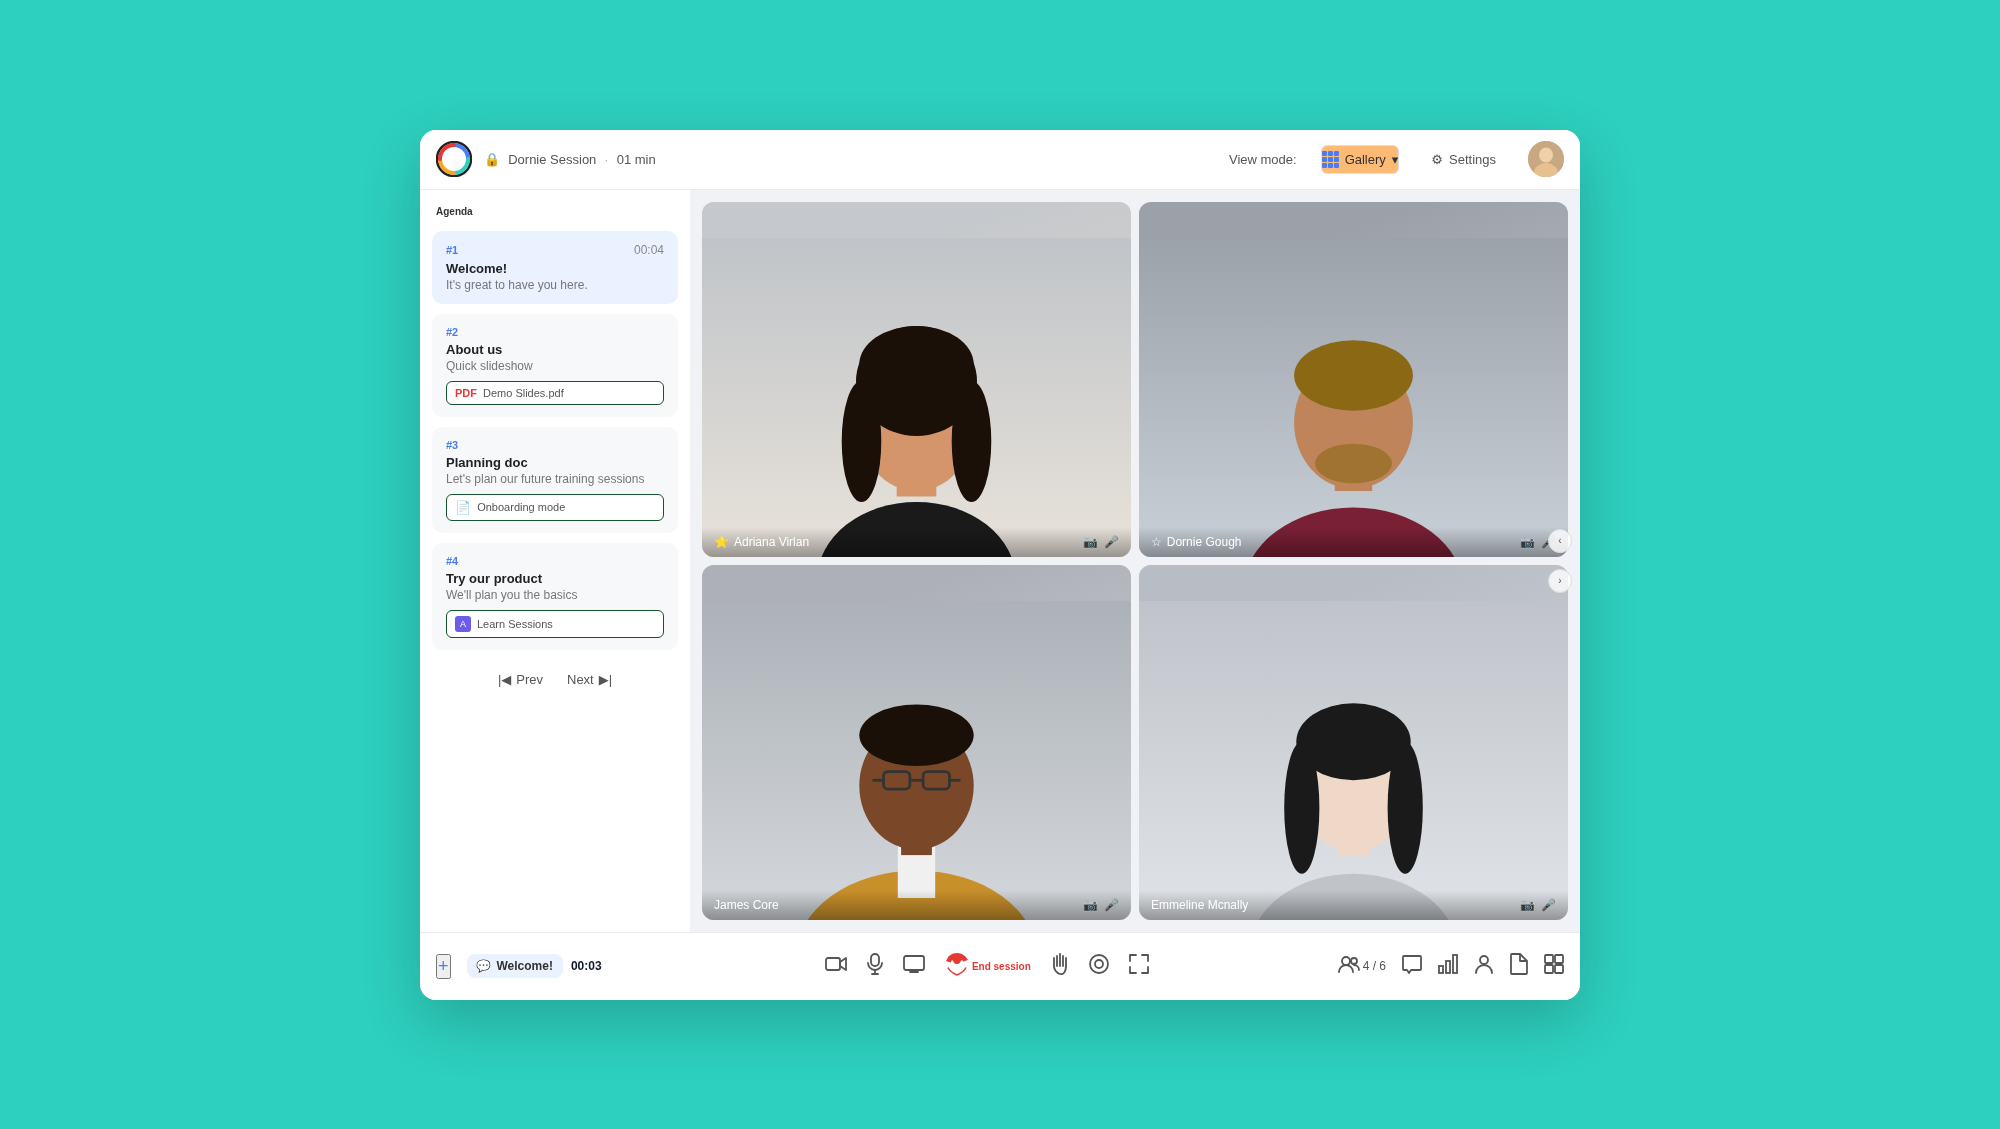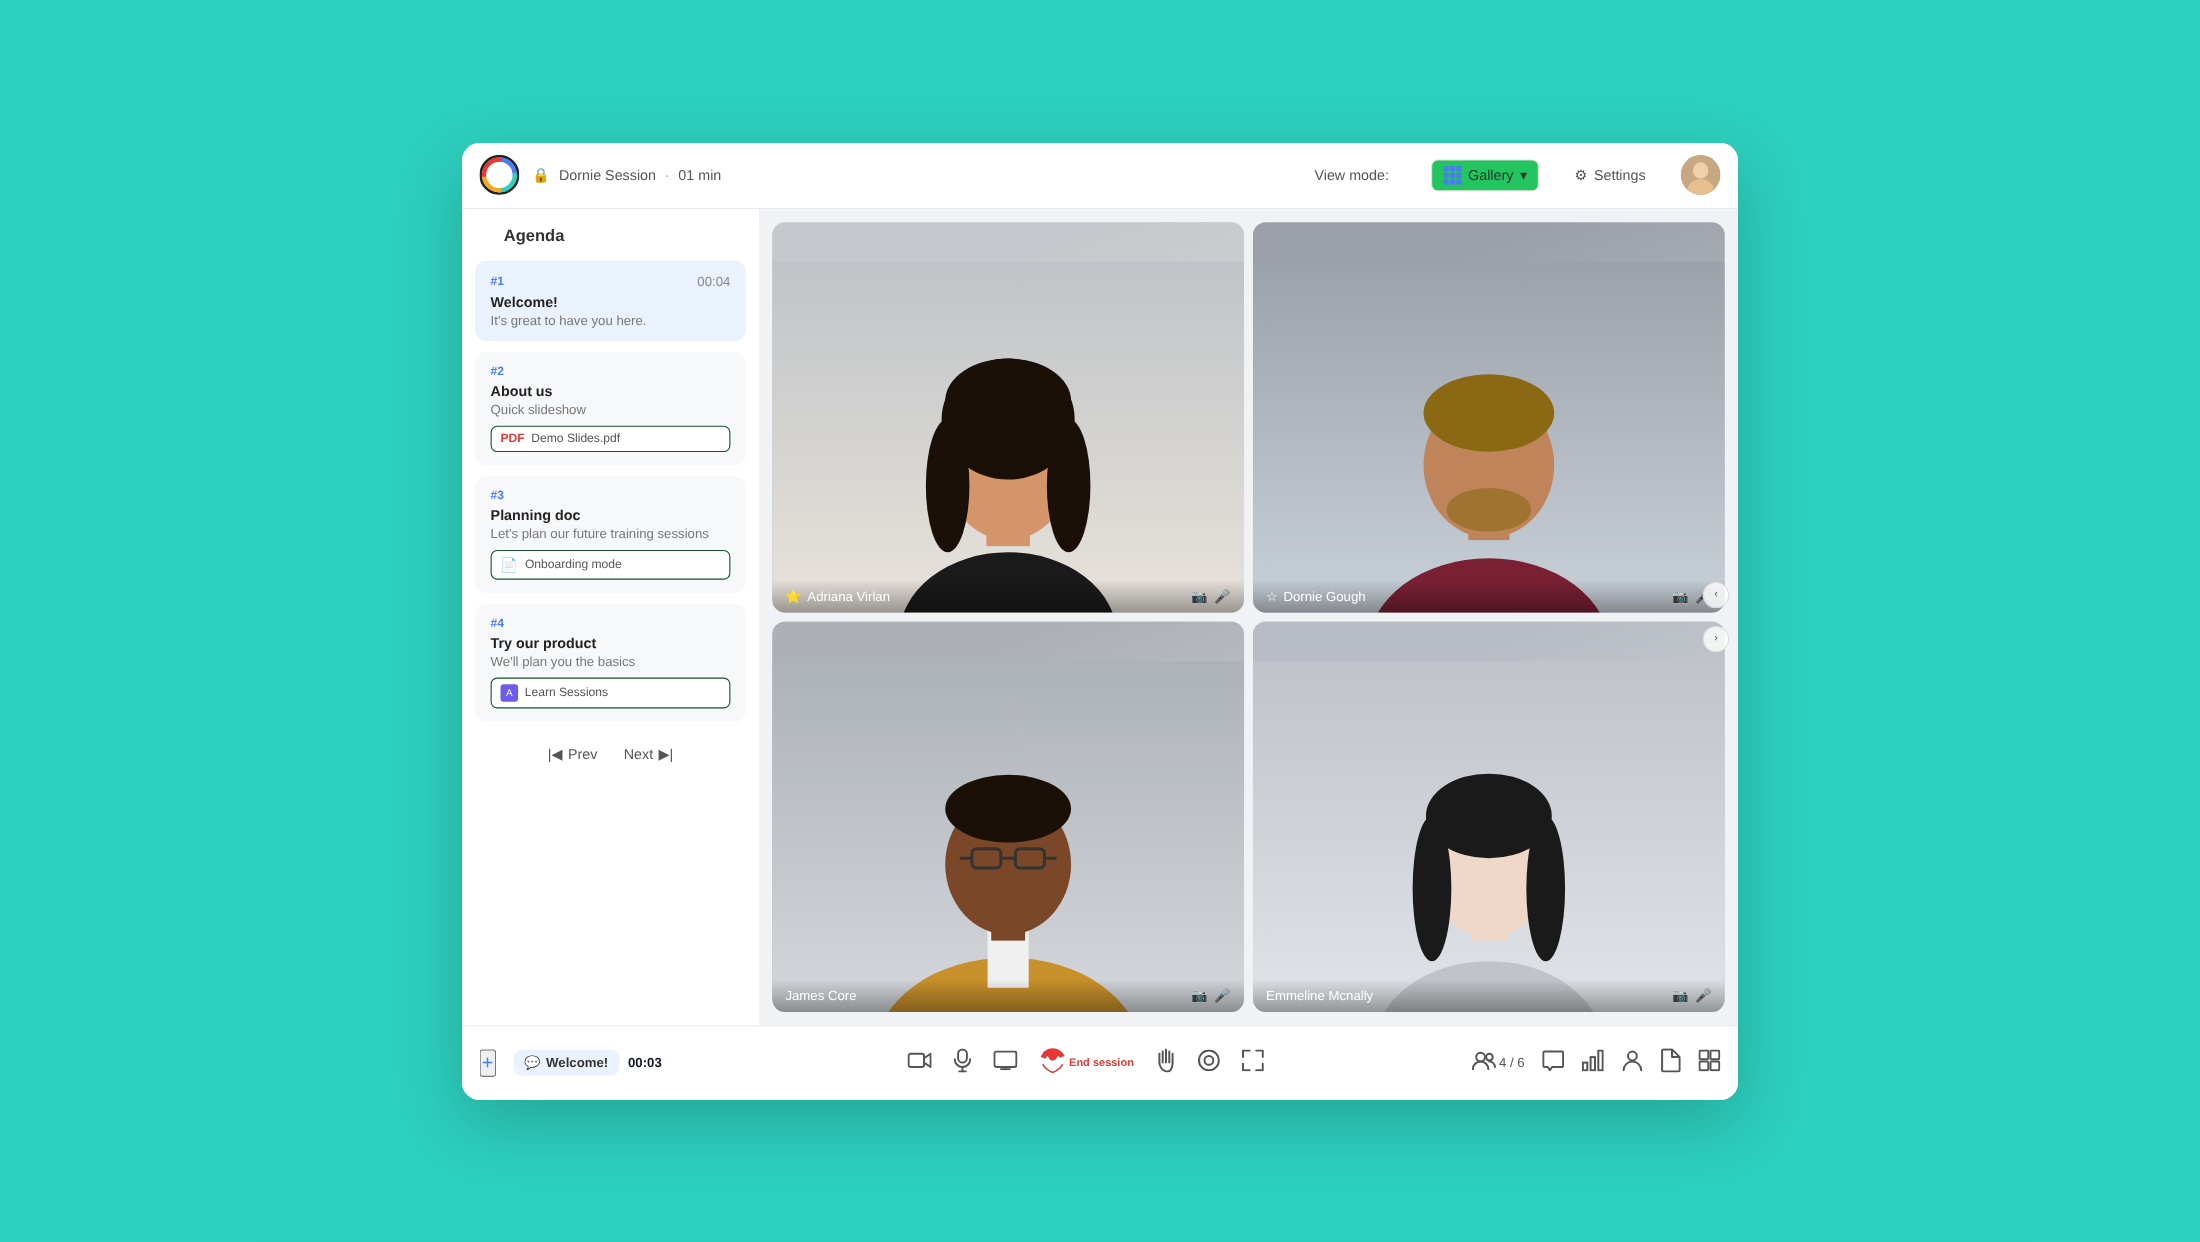--- a/index.html
+++ b/index.html
@@ -63,28 +63,27 @@
       align-items: center;
       gap: 24px;
       font-size: 13px;
       color: #555;
     }
 
     .gallery-btn {
       display: flex;
       align-items: center;
       gap: 6px;
-      background: #22c55e;
+      background: #fdba74;
       border: 1px solid #e0e0e0;
       border-radius: 6px;
-      padding: 5px 10px;
+      padding: 5px 0;
       font-size: 13px;
       cursor: pointer;
       color: #333;
-      margin-left: 14px;
     }
 
     .gallery-icon {
       display: grid;
       grid-template-columns: repeat(3,5px);
       grid-template-rows: repeat(3,5px);
       gap: 1px;
     }
     .gallery-icon span {
       background: #4a7df4;
@@ -131,25 +130,24 @@
       background: #fff;
       display: flex;
       flex-direction: column;
       padding: 16px 12px;
       gap: 10px;
       overflow-y: auto;
       flex-shrink: 0;
     }
 
     .sidebar-title {
-      font-size: 15px;
+      font-size: 10px;
       font-weight: 700;
       color: #333;
       padding: 0 4px 4px;
-      margin-left: 22px;
     }
 
     .agenda-item {
       border-radius: 10px;
       padding: 12px 14px;
       background: #f7f8fa;
       cursor: pointer;
     }
 
     .agenda-item.active {

